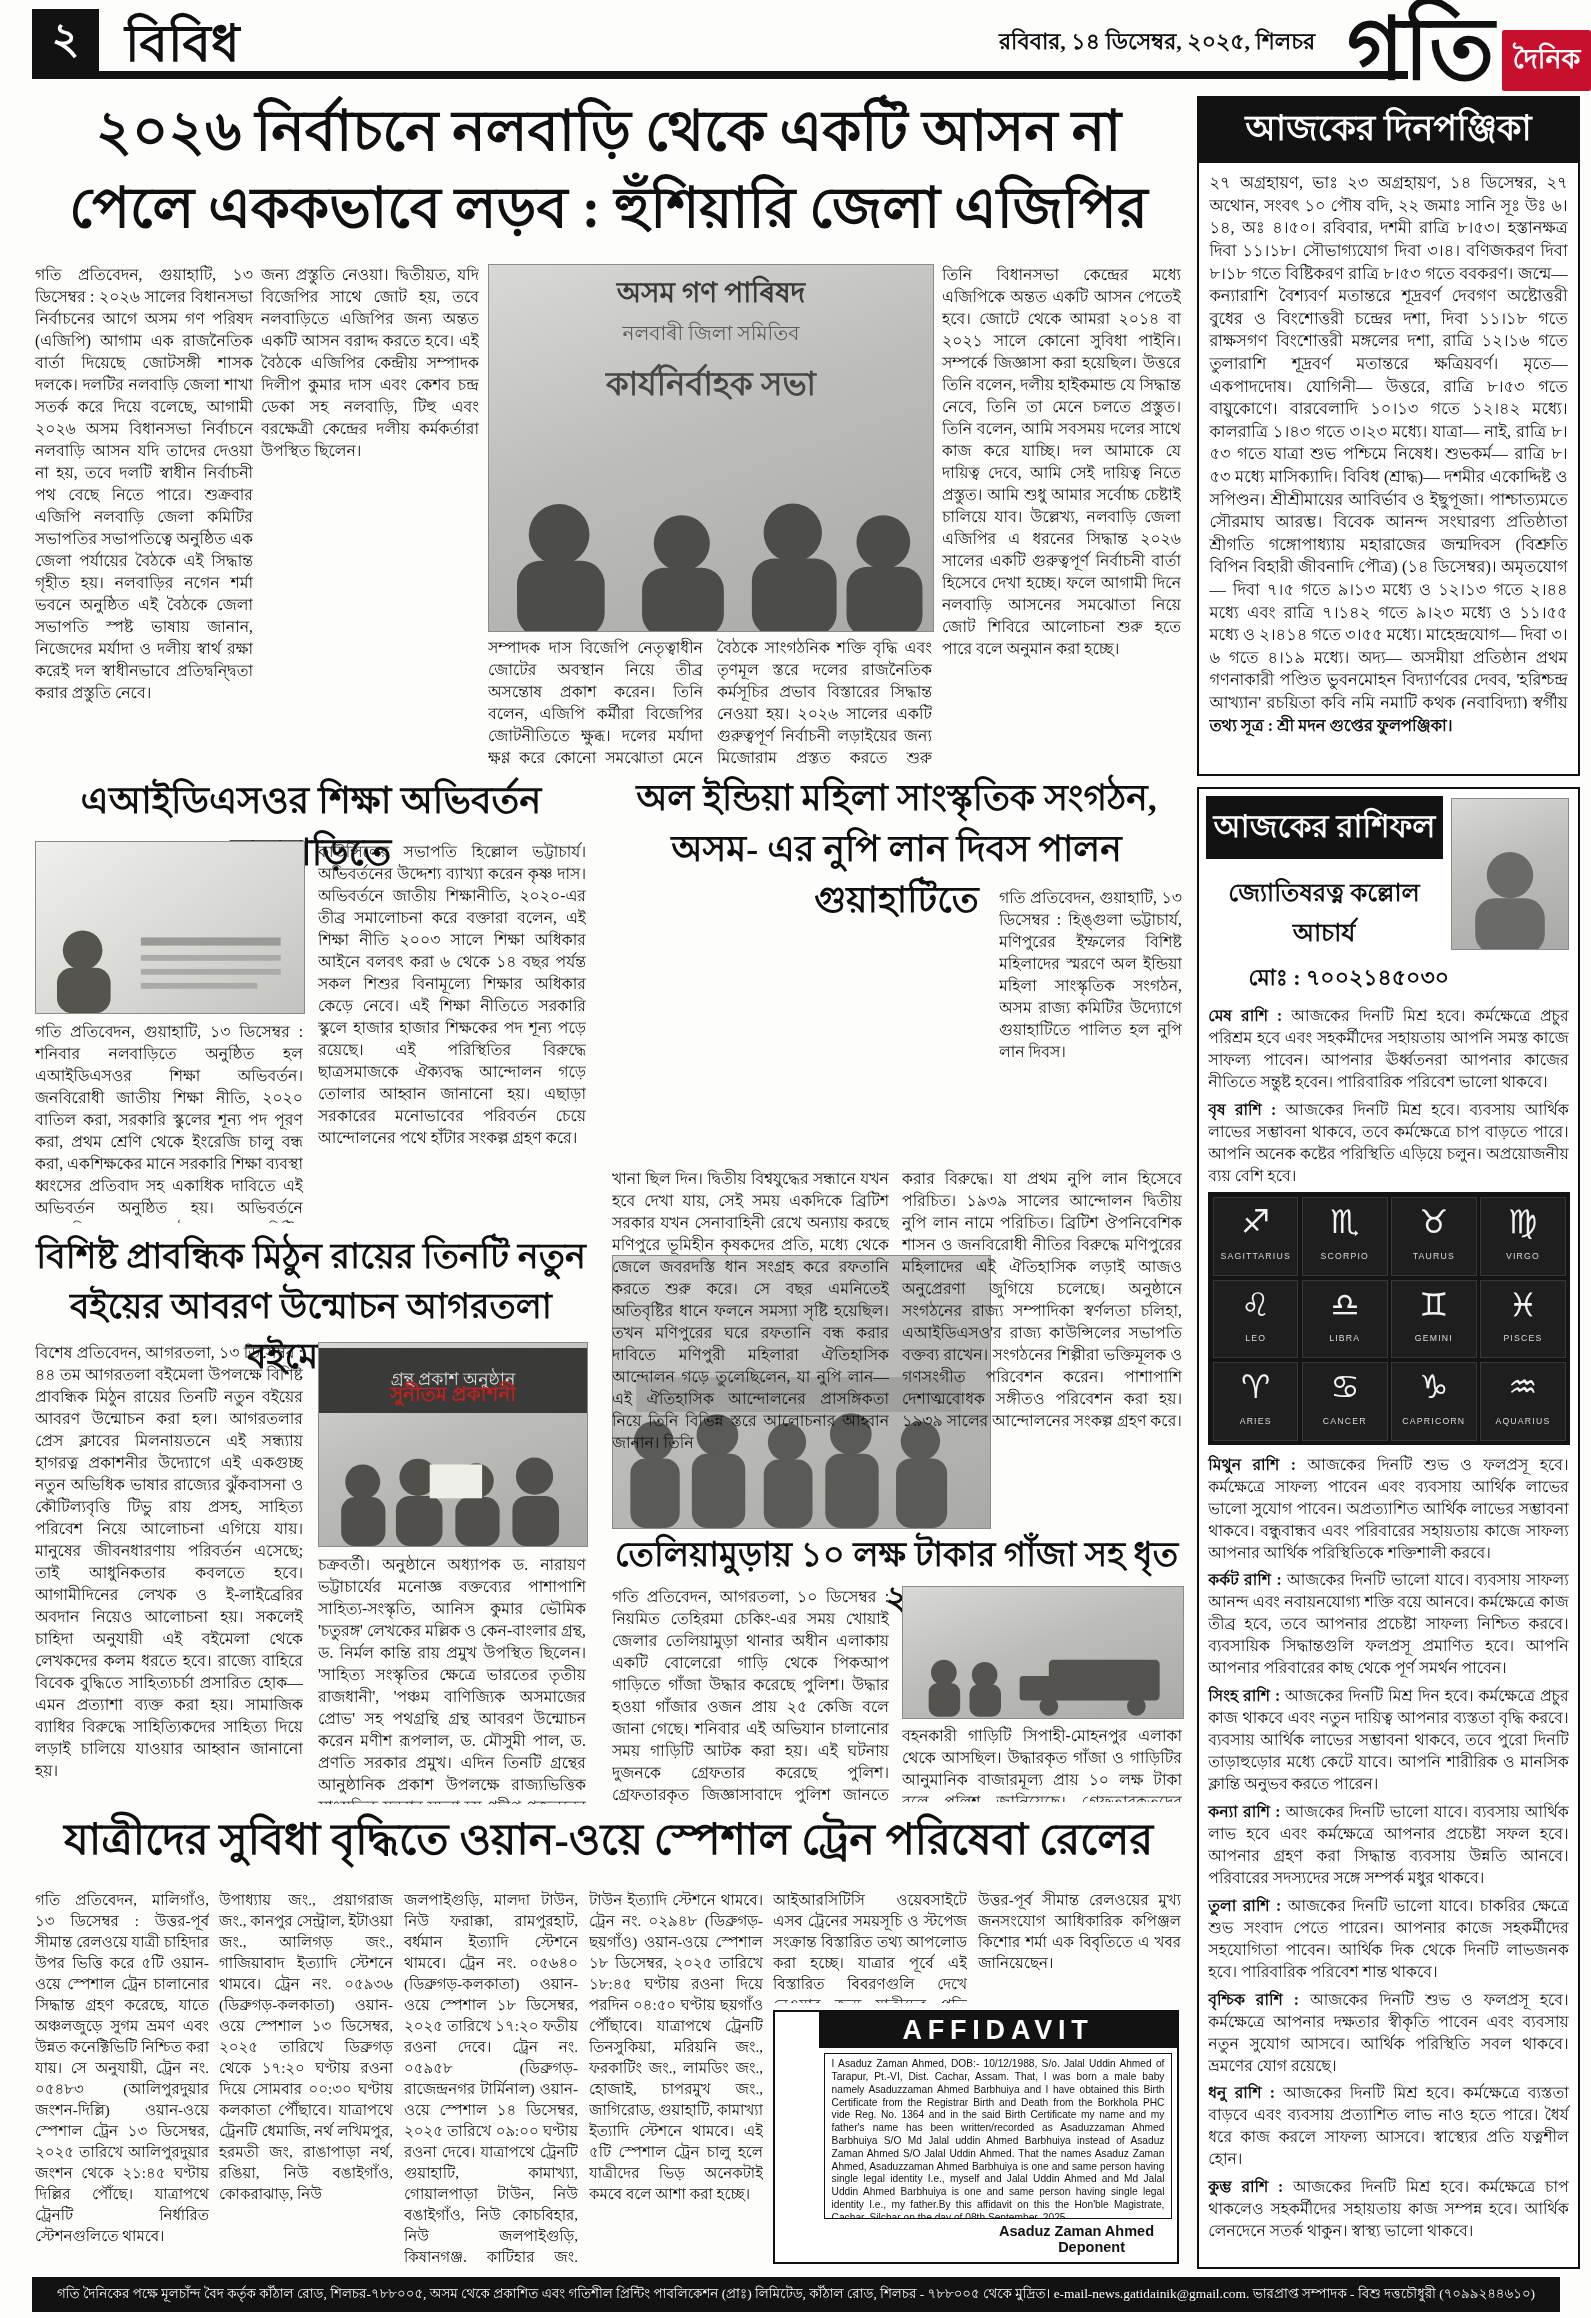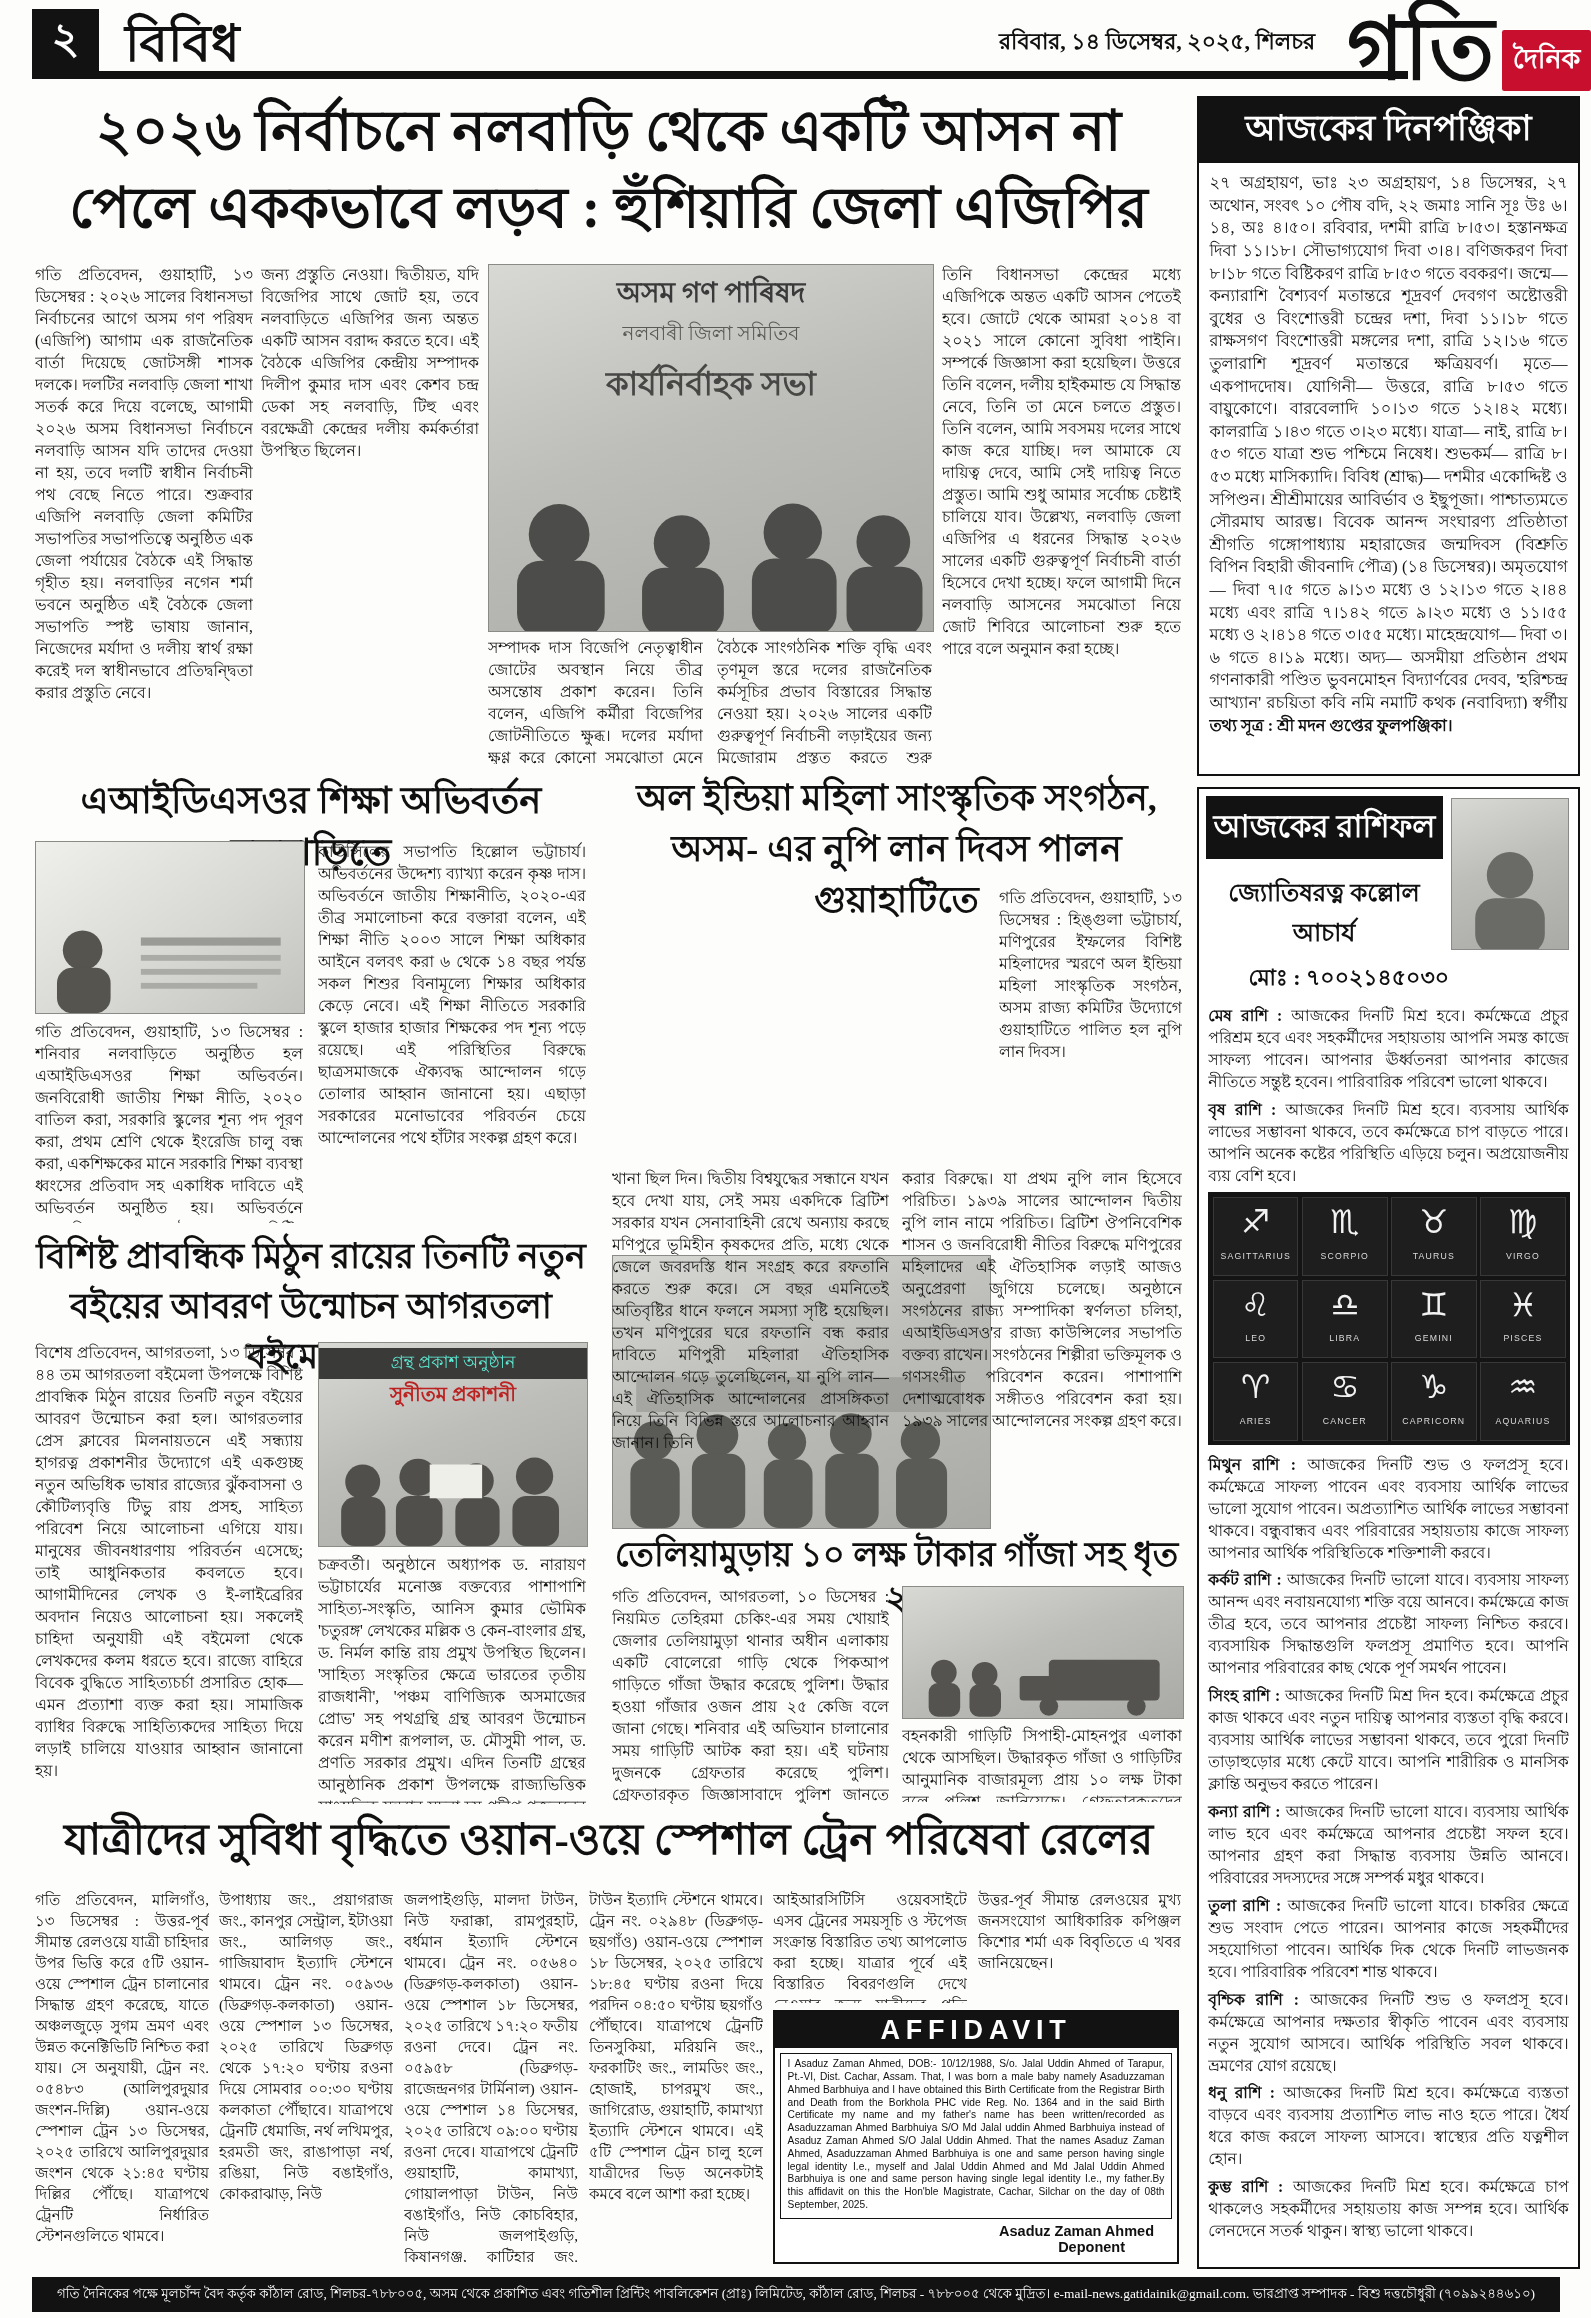--- a/index.html
+++ b/index.html
@@ -108,22 +108,22 @@
     </svg>
   </div>
   <div class="abs bodytext ovf" style="left:999px;top:887px;width:183px;height:272px;">গতি প্রতিবেদন, গুয়াহাটি, ১৩ ডিসেম্বর : হিঙ্গুলা ভট্টাচার্য, মণিপুরের ইম্ফলের বিশিষ্ট মহিলাদের স্মরণে অল ইন্ডিয়া মহিলা সাংস্কৃতিক সংগঠন, অসম রাজ্য কমিটির উদ্যোগে গুয়াহাটিতে পালিত হল নুপি লান দিবস।</div>
   <div class="abs bodytext ovf" style="left:612px;top:1168px;width:277px;height:348px;">খানা ছিল দিন। দ্বিতীয় বিশ্বযুদ্ধের সন্ধানে যখন হবে দেখা যায়, সেই সময় একদিকে ব্রিটিশ সরকার যখন সেনাবাহিনী রেখে অন্যায় করছে মণিপুরে ভূমিহীন কৃষকদের প্রতি, মধ্যে থেকে জেলে জবরদস্তি ধান সংগ্রহ করে রফতানি করতে শুরু করে। সে বছর এমনিতেই অতিবৃষ্টির ধানে ফলনে সমস্যা সৃষ্টি হয়েছিল। তখন মণিপুরের ঘরে রফতানি বন্ধ করার দাবিতে মণিপুরী মহিলারা ঐতিহাসিক আন্দোলন গড়ে তুলেছিলেন, যা নুপি লান—এই ঐতিহাসিক আন্দোলনের প্রাসঙ্গিকতা নিয়ে তিনি বিভিন্ন স্তরে আলোচনার আহ্বান জানান। তিনি</div>
   <div class="abs bodytext ovf" style="left:902px;top:1168px;width:280px;height:348px;">করার বিরুদ্ধে। যা প্রথম নুপি লান হিসেবে পরিচিত। ১৯৩৯ সালের আন্দোলন দ্বিতীয় নুপি লান নামে পরিচিত। ব্রিটিশ ঔপনিবেশিক শাসন ও জনবিরোধী নীতির বিরুদ্ধে মণিপুরের মহিলাদের এই ঐতিহাসিক লড়াই আজও অনুপ্রেরণা জুগিয়ে চলেছে। অনুষ্ঠানে সংগঠনের রাজ্য সম্পাদিকা স্বর্ণলতা চলিহা, এআইডিএসও'র রাজ্য কাউন্সিলের সভাপতি বক্তব্য রাখেন। সংগঠনের শিল্পীরা ভক্তিমূলক ও গণসংগীত পরিবেশন করেন। পাশাপাশি দেশাত্মবোধক সঙ্গীতও পরিবেশন করা হয়। ১৯৩৯ সালের আন্দোলনের সংকল্প গ্রহণ করে।</div>
 
   <div class="abs headline" style="left:35px;top:1232px;width:552px;font-size:35px;line-height:50px;">বিশিষ্ট প্রাবন্ধিক মিঠুন রায়ের তিনটি নতুন বইয়ের আবরণ উন্মোচন আগরতলা বইমেলায়</div>
   <div class="abs bodytext ovf" style="left:35px;top:1342px;width:268px;height:462px;">বিশেষ প্রতিবেদন, আগরতলা, ১৩ ডিসেম্বর : ৪৪ তম আগরতলা বইমেলা উপলক্ষে বিশিষ্ট প্রাবন্ধিক মিঠুন রায়ের তিনটি নতুন বইয়ের আবরণ উন্মোচন করা হল। আগরতলার প্রেস ক্লাবের মিলনায়তনে এই সন্ধ্যায় হাগরত্ন প্রকাশনীর উদ্যোগে এই একগুচ্ছ নতুন অভিধিক ভাষার রাজ্যের ঝুঁকবাসনা ও কৌটিল্যবৃত্তি টিভু রায় প্রসহ, সাহিত্য পরিবেশ নিয়ে আলোচনা এগিয়ে যায়। মানুষের জীবনধারণায় পরিবর্তন এসেছে; তাই আধুনিকতার কবলতে হবে। আগামীদিনের লেখক ও ই-লাইব্রেরির অবদান নিয়েও আলোচনা হয়। সকলেই চাহিদা অনুযায়ী এই বইমেলা থেকে লেখকদের কলম ধরতে হবে। রাজ্যে বাহিরে বিবেক বুদ্ধিতে সাহিত্যচর্চা প্রসারিত হোক— এমন প্রত্যাশা ব্যক্ত করা হয়। সামাজিক ব্যাধির বিরুদ্ধে সাহিত্যিকদের সাহিত্য দিয়ে লড়াই চালিয়ে যাওয়ার আহ্বান জানানো হয়।</div>
   <div class="abs" style="left:318px;top:1342px;width:268px;height:462px;">
     <div class="photo" style="width:100%;height:203px;">
-      <div style="position:absolute;top:4.6px;left:0;width:100%;text-align:center;background:#3a3a38;color:#5eead4;
-                  font-size:17.4px;padding:1px 0;">গ্রন্থ প্রকাশ অনুষ্ঠান</div>
+      <div style="position:absolute;top:4.6px;left:0;width:100%;text-align:center;background:#3a3a38;color:#e5e5e5;
+                  font-size:17.4px;padding:18px 0;">গ্রন্থ প্রকাশ অনুষ্ঠান</div>
       <div style="position:absolute;top:36px;left:0;width:100%;text-align:center;color:#b22;font-size:20px;font-weight:bold;">সুনীতম প্রকাশনী</div>
       <svg class="silh" viewBox="0 0 460 170">
         <g fill="#514f4b">
           <circle cx="75" cy="60" r="30"></circle>
             <rect x="38" y="86" width="76" height="84" rx="24"></rect>
           <circle cx="170" cy="52" r="32"></circle>
             <rect x="132" y="84" width="80" height="86" rx="24"></rect>
           <circle cx="270" cy="58" r="30"></circle>
             <rect x="234" y="86" width="76" height="84" rx="24"></rect>
           <circle cx="370" cy="50" r="32"></circle>
@@ -156,21 +156,21 @@
   </div>
 
   <div class="abs headline" style="left:35px;top:1810px;width:1147px;font-size:43px;line-height:60px;">যাত্রীদের সুবিধা বৃদ্ধিতে ওয়ান-ওয়ে স্পেশাল ট্রেন পরিষেবা রেলের</div>
   <div class="abs bodytext ovf" style="left:35px;top:1890px;width:174px;height:372px;font-size:15px;line-height:21px;">গতি প্রতিবেদন, মালিগাঁও, ১৩ ডিসেম্বর : উত্তর-পূর্ব সীমান্ত রেলওয়ে যাত্রী চাহিদার উপর ভিত্তি করে ৫টি ওয়ান-ওয়ে স্পেশাল ট্রেন চালানোর সিদ্ধান্ত গ্রহণ করেছে, যাতে অঞ্চলজুড়ে সুগম ভ্রমণ এবং উন্নত কনেক্টিভিটি নিশ্চিত করা যায়। সে অনুযায়ী, ট্রেন নং. ০৫৪৮৩ (আলিপুরদুয়ার জংশন-দিল্লি) ওয়ান-ওয়ে স্পেশাল ট্রেন ১৩ ডিসেম্বর, ২০২৫ তারিখে আলিপুরদুয়ার জংশন থেকে ২১:৪৫ ঘণ্টায় দিল্লির পৌঁছে। যাত্রাপথে ট্রেনটি নির্ধারিত স্টেশনগুলিতে থামবে।</div>
   <div class="abs bodytext ovf" style="left:219px;top:1890px;width:174px;height:372px;font-size:15px;line-height:21px;">উপাধ্যায় জং., প্রয়াগরাজ জং., কানপুর সেন্ট্রাল, ইটাওয়া জং., আলিগড় জং., গাজিয়াবাদ ইত্যাদি স্টেশনে থামবে। ট্রেন নং. ০৫৯৩৬ (ডিব্রুগড়-কলকাতা) ওয়ান-ওয়ে স্পেশাল ১৩ ডিসেম্বর, ২০২৫ তারিখে ডিব্রুগড় থেকে ১৭:২০ ঘণ্টায় রওনা দিয়ে সোমবার ০০:৩০ ঘণ্টায় কলকাতা পৌঁছাবে। যাত্রাপথে ট্রেনটি ধেমাজি, নর্থ লখিমপুর, হরমতী জং, রাঙাপাড়া নর্থ, রঙিয়া, নিউ বঙাইগাঁও, কোকরাঝাড়, নিউ</div>
   <div class="abs bodytext ovf" style="left:404px;top:1890px;width:174px;height:372px;font-size:15px;line-height:21px;">জলপাইগুড়ি, মালদা টাউন, নিউ ফরাক্কা, রামপুরহাট, বর্ধমান ইত্যাদি স্টেশনে থামবে। ট্রেন নং. ০৫৬৪০ (ডিব্রুগড়-কলকাতা) ওয়ান-ওয়ে স্পেশাল ১৮ ডিসেম্বর, ২০২৫ তারিখে ১৭:২০ ফতীয় রওনা দেবে। ট্রেন নং. ০৫৯৫৮ (ডিব্রুগড়-রাজেন্দ্রনগর টার্মিনাল) ওয়ান-ওয়ে স্পেশাল ১৪ ডিসেম্বর, ২০২৫ তারিখে ০৯:০০ ঘণ্টায় রওনা দেবে। যাত্রাপথে ট্রেনটি গুয়াহাটি, কামাখ্যা, গোয়ালপাড়া টাউন, নিউ বঙাইগাঁও, নিউ কোচবিহার, নিউ জলপাইগুড়ি, কিষানগঞ্জ, কাটিহার জং. ইত্যাদি স্টেশনে থামবে।</div>
   <div class="abs bodytext ovf" style="left:589px;top:1890px;width:174px;height:372px;font-size:15px;line-height:21px;">টাউন ইত্যাদি স্টেশনে থামবে। ট্রেন নং. ০২৯৪৮ (ডিব্রুগড়-ছয়গাঁও) ওয়ান-ওয়ে স্পেশাল ১৮ ডিসেম্বর, ২০২৫ তারিখে ১৮:৪৫ ঘণ্টায় রওনা দিয়ে পরদিন ০৪:৫০ ঘণ্টায় ছয়গাঁও পৌঁছাবে। যাত্রাপথে ট্রেনটি তিনসুকিয়া, মরিয়নি জং., ফরকাটিং জং., লামডিং জং., হোজাই, চাপরমুখ জং., জাগিরোড, গুয়াহাটি, কামাখ্যা ইত্যাদি স্টেশনে থামবে। এই ৫টি স্পেশাল ট্রেন চালু হলে যাত্রীদের ভিড় অনেকটাই কমবে বলে আশা করা হচ্ছে।</div>
   <div class="abs bodytext ovf" style="left:773px;top:1890px;width:194px;height:113px;font-size:15px;line-height:21px;">আইআরসিটিসি ওয়েবসাইটে এসব ট্রেনের সময়সূচি ও স্টপেজ সংক্রান্ত বিস্তারিত তথ্য আপলোড করা হচ্ছে। যাত্রার পূর্বে এই বিস্তারিত বিবরণগুলি দেখে নেওয়ার জন্য যাত্রীদের প্রতি অনুরোধ জানানো হয়েছে।</div>
   <div class="abs bodytext ovf" style="left:978px;top:1890px;width:203px;height:113px;font-size:15px;line-height:21px;">উত্তর-পূর্ব সীমান্ত রেলওয়ের মুখ্য জনসংযোগ আধিকারিক কপিঞ্জল কিশোর শর্মা এক বিবৃতিতে এ খবর জানিয়েছেন।</div>
 
-  <div class="abs boxed" style="left:773px;top:2010px;width:406px;height:254px;box-sizing:border-box;">
+  <div class="abs boxed" style="left:773px;top:2010px;width:406px;height:254px;box-sizing:border-box;padding-left:44px;">
     <div class="blackbox" style="height:36px;display:flex;align-items:center;justify-content:center;
          font-family:'Liberation Sans',sans-serif;font-size:27px;font-weight:bold;letter-spacing:5.8px;">AFFIDAVIT</div>
     <div class="ovf" style="border:1.7px solid #111;margin:4.6px;height:166px;padding:4.6px 7px;
          font-family:'Liberation Sans',sans-serif;font-size:10.2px;line-height:12.8px;text-align:justify;box-sizing:border-box;">I Asaduz Zaman Ahmed, DOB:- 10/12/1988, S/o. Jalal Uddin Ahmed of Tarapur, Pt.-VI, Dist. Cachar, Assam. That, I was born a male baby namely Asaduzzaman Ahmed Barbhuiya and I have obtained this Birth Certificate from the Registrar Birth and Death from the Borkhola PHC vide Reg. No. 1364 and in the said Birth Certificate my name and my father's name has been written/recorded as Asaduzzaman Ahmed Barbhuiya S/O Md Jalal uddin Ahmed Barbhuiya instead of Asaduz Zaman Ahmed S/O Jalal Uddin Ahmed. That the names Asaduz Zaman Ahmed, Asaduzzaman Ahmed Barbhuiya is one and same person having single legal identity I.e., myself and Jalal Uddin Ahmed and Md Jalal Uddin Ahmed Barbhuiya is one and same person having single legal identity I.e., my father.By this affidavit on this the Hon'ble Magistrate, Cachar, Silchar on the day of 08th September, 2025.</div>
     <div style="text-align:right;padding:0 23px;font-family:'Liberation Sans',sans-serif;font-size:14.5px;font-weight:bold;">Asaduz Zaman Ahmed</div>
     <div style="text-align:right;padding:0 52px;font-family:'Liberation Sans',sans-serif;font-size:14.5px;font-weight:bold;">Deponent</div>
   </div>
 
   <div class="abs boxed" style="left:1197px;top:96px;width:383px;height:680px;box-sizing:border-box;">
     <div class="blackbox" style="height:65px;display:flex;align-items:center;justify-content:center;

